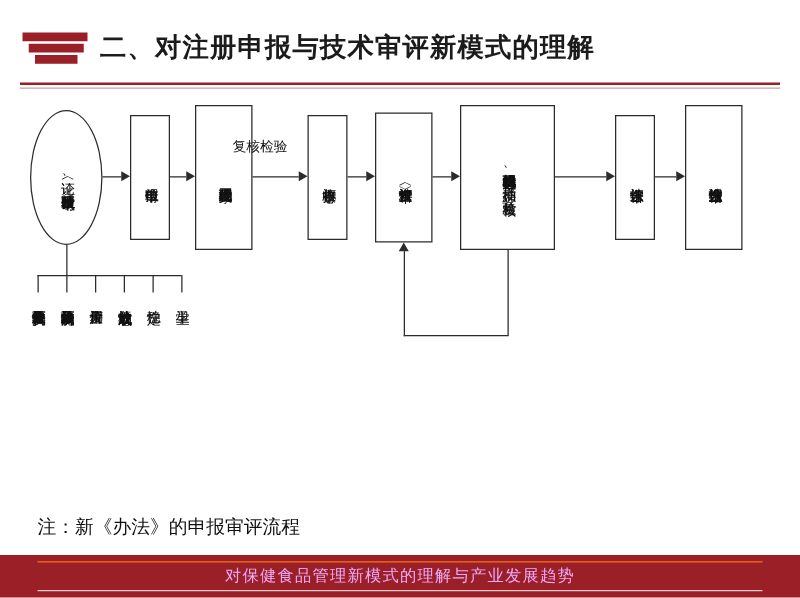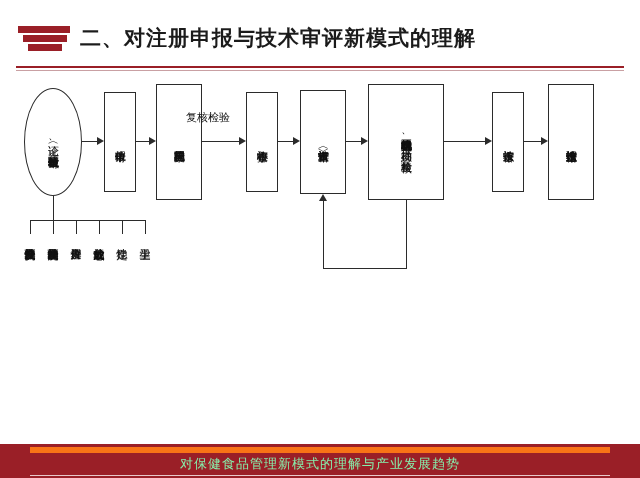--- a/index.html
+++ b/index.html
@@ -138,23 +138,23 @@
     width: 640px;
     height: 34px;
     background: #9a1f27;
     display: flex;
     align-items: center;
     justify-content: center;
   }
   .footer-inner {
     width: 580px;
     height: 22px;
-    border-top: 6px solid #f97316;
+    border-top: 1px solid #f97316;
     border-bottom: 1px solid #e7c9cb;
-    color: #86efac;
+    color: #f0abfc;
     font-size: 13px;
     display: flex;
     align-items: center;
     justify-content: center;
     letter-spacing: 1px;
     white-space: nowrap;
   }
 </style>
 </head>
 <body>
@@ -223,18 +223,19 @@
   <div class="line vline" style="left:122px; top:220px; height:14px;"></div>
   <div class="line vline" style="left:145px; top:220px; height:14px;"></div>
 
   <div class="vlabel" style="left:24px;  top:240px;">原料及产品安全性试验评价</div>
   <div class="vlabel" style="left:47px;  top:240px;">原料及产品功能学试验评价</div>
   <div class="vlabel" style="left:70px;  top:240px;">人群食用评价</div>
   <div class="vlabel" style="left:93px;  top:240px;">功效成分或标志性成分</div>
   <div class="vlabel" style="left:116px; top:240px;">稳定性</div>
   <div class="vlabel" style="left:139px; top:240px;">卫生学</div>
 
+  <div class="note">注：新《办法》的申报审评流程</div>
 
   <div class="footer">
     <div class="footer-inner">对保健食品管理新模式的理解与产业发展趋势</div>
   </div>
 
 </div>
 
 </body></html>

